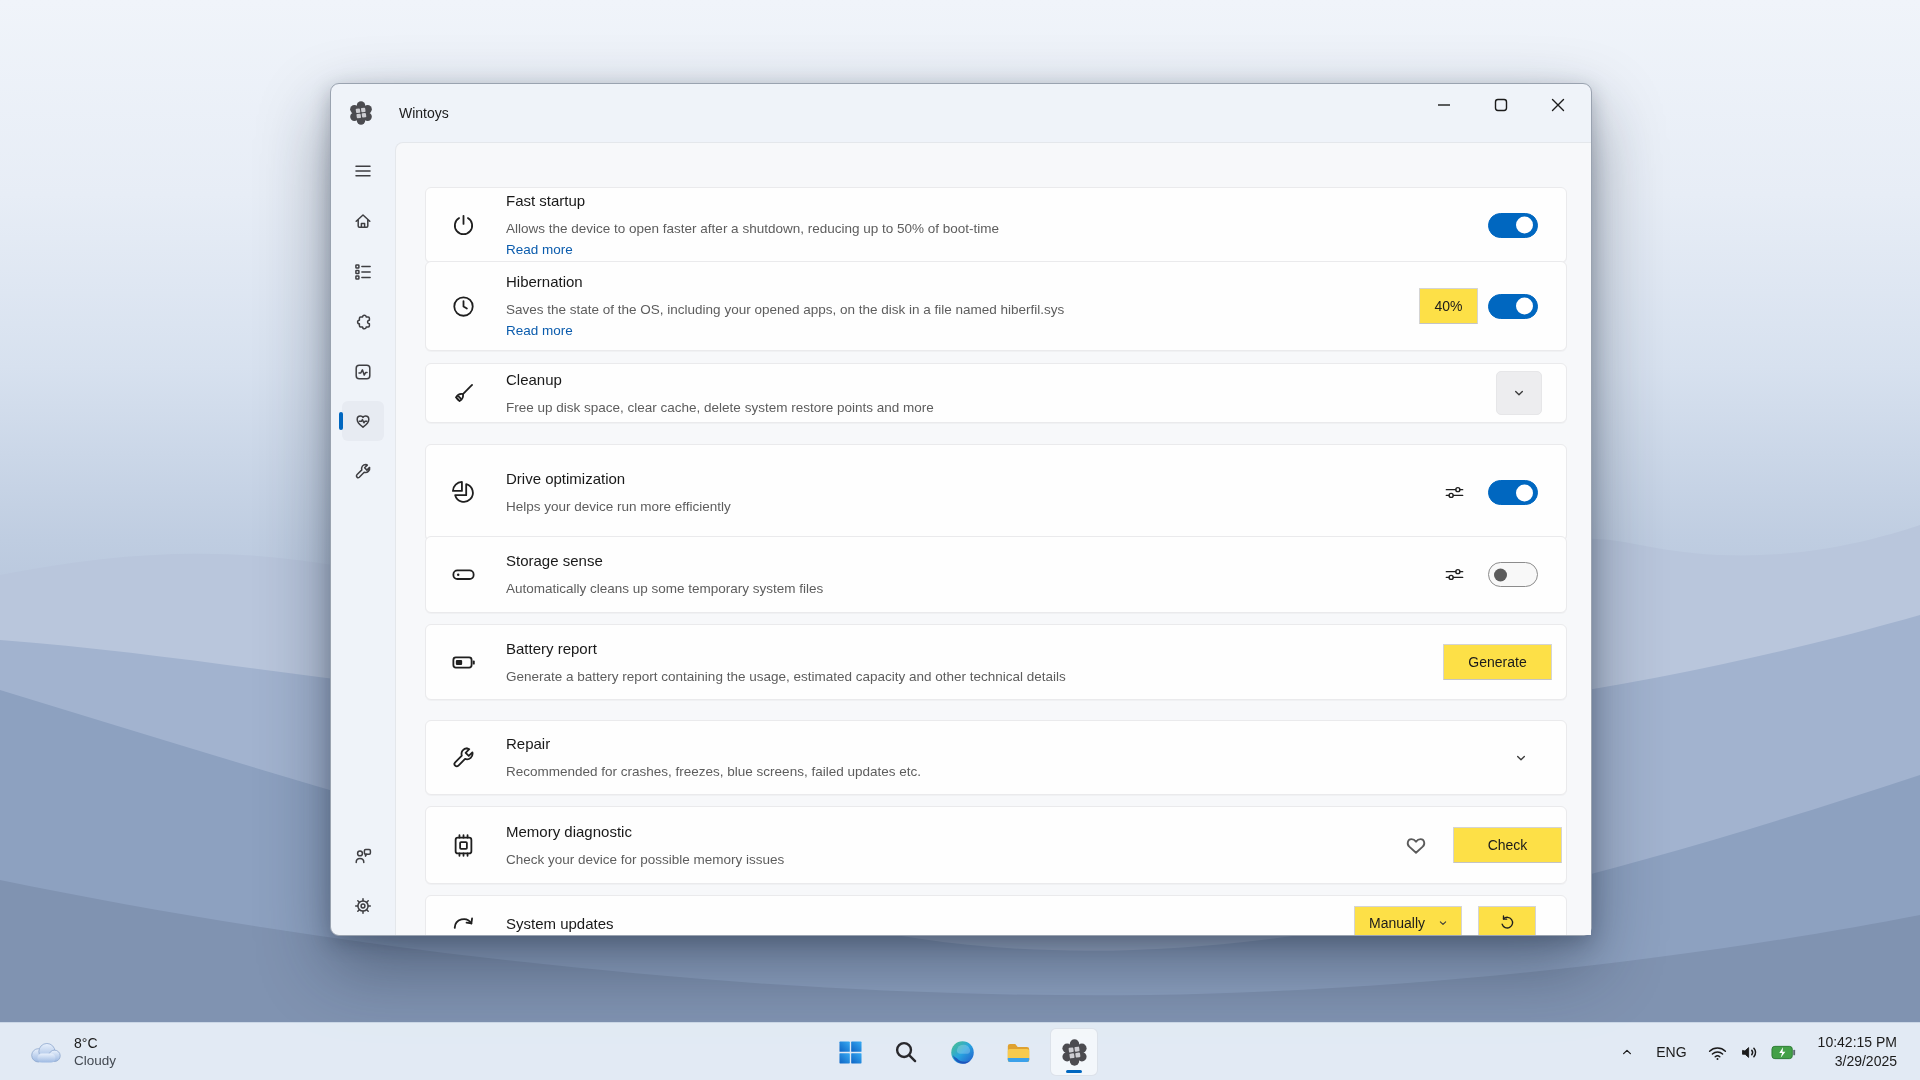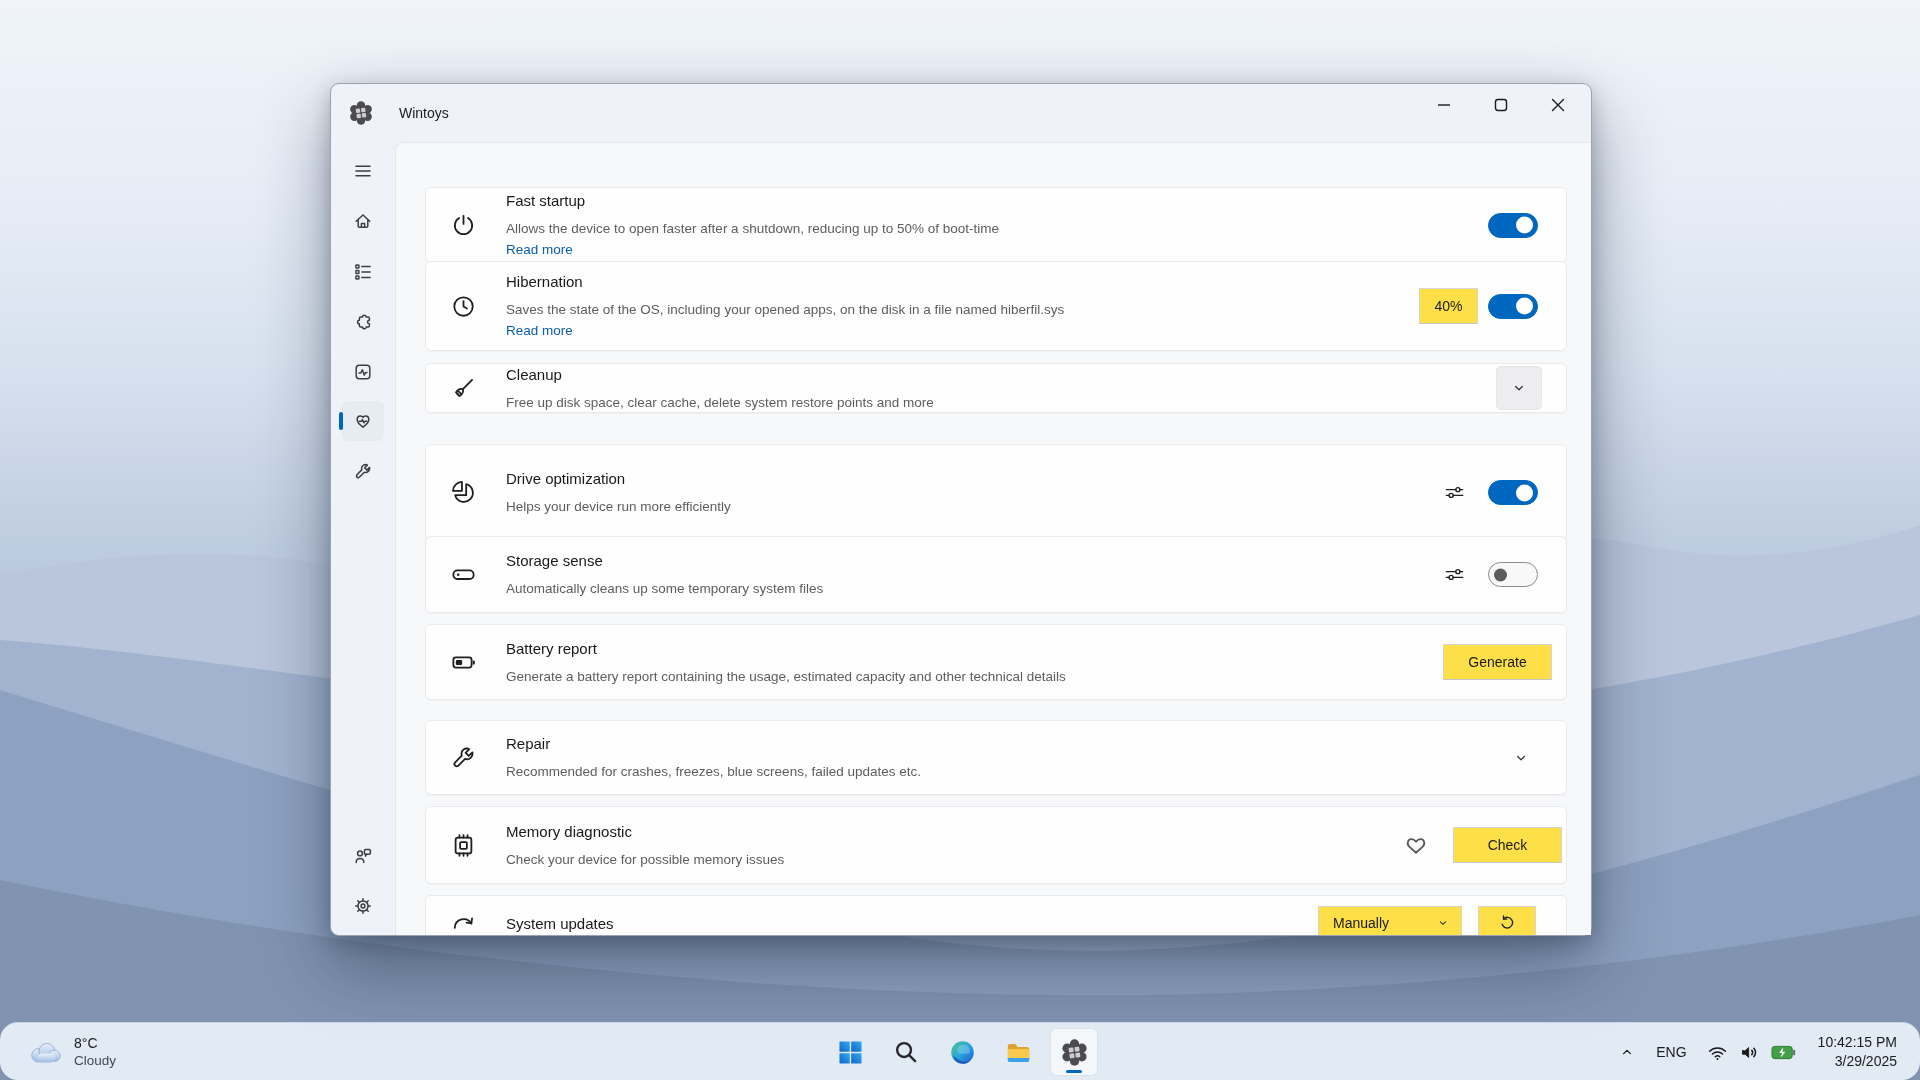--- a/index.html
+++ b/index.html
@@ -49,26 +49,26 @@
     width:13px; height:13px; border-radius:50%; background:#5c5c5c; }
 
   .btn { background:#fde047; border:1px solid #d4d4d4; border-bottom-color:#c4c4c4; border-radius:1px;
     font-size:14px; color:#1b1b1b; display:flex; align-items:center; justify-content:center; cursor:pointer;
     font-family:"Liberation Sans", sans-serif; }
   .value-box { width:59px; height:36px; }
   .cta-btn { width:109px; height:36px; }
   .chev-btn { width:46px; height:44px; background:#ededef; border:1px solid #e6e6e8; border-radius:5px;
     display:flex; align-items:center; justify-content:center; cursor:pointer; }
   .chev-plain { width:30px; height:30px; display:flex; align-items:center; justify-content:center; cursor:pointer; }
-  .drop { width:144px; height:34px; justify-content:space-between; padding:0 10px 0 14px; }
+  .drop { width:108px; height:34px; justify-content:space-between; padding:0 10px 0 14px; }
   .reset-btn { width:58px; height:34px; }
 
   
   .taskbar { position:absolute; left:0; bottom:0; width:1920px; height:58px;
-    background:rgba(232,239,248,.94); border-top:1px solid rgba(180,195,215,.5);border-radius:18px; }
+    background:rgba(232,239,248,.94); border-top:1px solid rgba(180,195,215,.5); }
   .weather { position:absolute; left:18px; top:6px; height:46px; display:flex; align-items:center; gap:10px;
     padding:0 8px; border-radius:6px; cursor:pointer; }
   .weather-temp { font-size:14px; color:#1b1b1b; line-height:17px; }
   .weather-cond { font-size:13.5px; color:#444a52; line-height:17px; }
   .tb-apps { position:absolute; left:826px; top:5px; display:flex; gap:8px; }
   .tb-app { width:48px; height:48px; border-radius:6px; display:flex; align-items:center; justify-content:center;
     position:relative; cursor:pointer; }
   .tb-app.active { background:rgba(255,255,255,.6); border:1px solid rgba(150,165,185,.25); }
   .tb-pill { position:absolute; bottom:2px; left:50%; transform:translateX(-50%); width:16px; height:3.5px;
     border-radius:2px; background:#0067c0; }
@@ -221,21 +221,21 @@
         <div class="card-title">Hibernation</div>
         <div class="card-desc">Saves the state of the OS, including your opened apps, on the disk in a file named hiberfil.sys</div>
         <span class="card-link">Read more</span>
       </div>
       <div class="card-controls" style="gap:10px">
         <div class="btn value-box">40%</div>
         <div class="toggle on"></div>
       </div>
     </div>
 
-    <div class="card" style="top:220px;height:50px">
+    <div class="card" style="top:220px;height:60px">
       <div class="card-icon">
         <svg class="row-ic" viewBox="0 0 24 24" width="27" height="27">
           <path d="M19.6 4.4 L11.5 12.5"></path>
           <path d="M11.5 12.5 c-2.7 -0.6 -4.7 0.4 -6.2 3 l3.2 3.2 c2.6 -1.5 3.6 -3.5 3 -6.2 z"></path>
           <path d="M7.6 14.6 l1.8 1.8 M6.2 16.4 l1.4 1.4"></path>
         </svg>
       </div>
       <div class="card-text">
         <div class="card-title">Cleanup</div>
         <div class="card-desc">Free up disk space, clear cache, delete system restore points and more</div>

